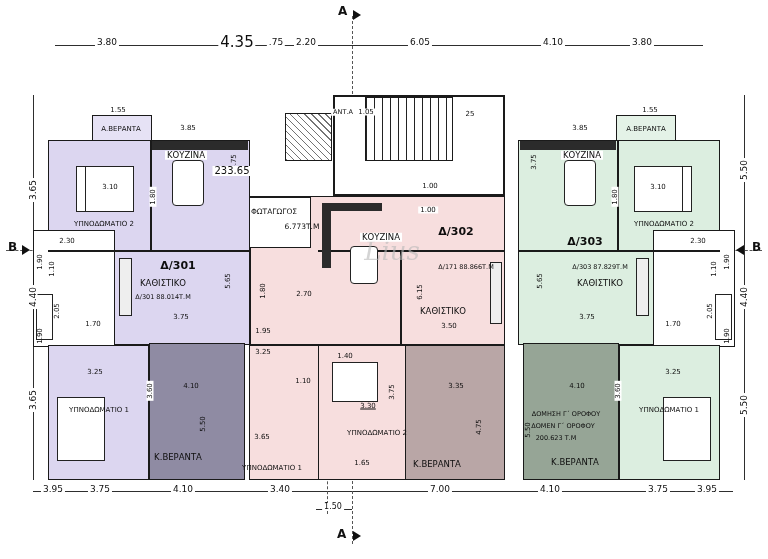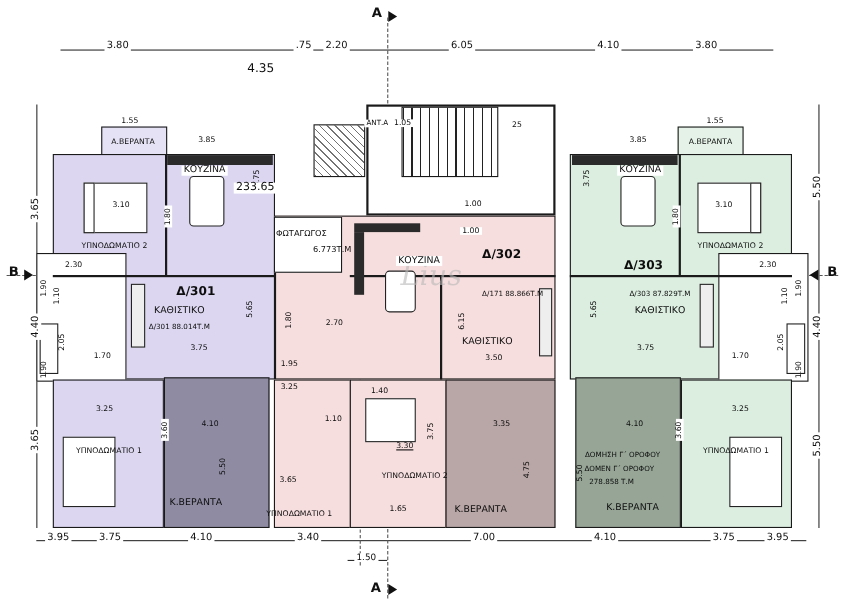--- a/index.html
+++ b/index.html
@@ -113,21 +113,21 @@
   </div>
   <span class="tri-l" style="left:736px;top:245px"></span>
 
   <div class="watermark">
     <div class="wm1">Lius</div>
   </div>
 
 
   <div id="labels-layer" style="position:absolute;inset:0">
       <span class="lbl bg" style="font-size: 9px; left: 107px; top: 42px;">3.80</span>
-      <span class="lbl bg" style="font-size: 11px; left: 237px; top: 42px; margin-top: 20px;">4.35</span>
+      <span class="lbl bg" style="font-size: 15px; left: 237px; top: 42px;">4.35</span>
       <span class="lbl bg" style="font-size: 9px; left: 276px; top: 42px;">.75</span>
       <span class="lbl bg" style="font-size: 9px; left: 306px; top: 42px;">2.20</span>
       <span class="lbl bg" style="font-size: 9px; left: 420px; top: 42px;">6.05</span>
       <span class="lbl bg" style="font-size: 9px; left: 553px; top: 42px;">4.10</span>
       <span class="lbl bg" style="font-size: 9px; left: 642px; top: 42px;">3.80</span>
       <span class="lbl bg" style="font-size: 9px; left: 53px; top: 489px;">3.95</span>
       <span class="lbl bg" style="font-size: 9px; left: 100px; top: 489px;">3.75</span>
       <span class="lbl bg" style="font-size: 9px; left: 183px; top: 489px;">4.10</span>
       <span class="lbl bg" style="font-size: 9px; left: 280px; top: 489px;">3.40</span>
       <span class="lbl bg" style="font-size: 9px; left: 440px; top: 489px;">7.00</span>
@@ -215,15 +215,15 @@
       <span class="lbl rot" style="font-size: 7px; left: 540px; top: 281px;">5.65</span>
       <span class="lbl" style="font-size: 7px; left: 587px; top: 317px;">3.75</span>
       <span class="lbl" style="font-size: 7px; left: 669px; top: 410px;">ΥΠΝΟΔΩΜΑΤΙΟ 1</span>
       <span class="lbl" style="font-size: 7px; left: 673px; top: 372px;">3.25</span>
       <span class="lbl rot bg" style="font-size: 7px; left: 618px; top: 391px;">3.60</span>
       <span class="lbl" style="font-size: 8.5px; left: 575px; top: 462px;">Κ.ΒΕΡΑΝΤΑ</span>
       <span class="lbl" style="font-size: 7px; left: 577px; top: 386px;">4.10</span>
       <span class="lbl rot" style="font-size: 7px; left: 528px; top: 430px;">5.50</span>
       <span class="lbl" style="font-size: 6.5px; left: 566px; top: 414px;">ΔΟΜΗΣΗ Γ΄ ΟΡΟΦΟΥ</span>
       <span class="lbl" style="font-size: 6.5px; left: 563px; top: 426px;">ΔΟΜΕΝ Γ΄ ΟΡΟΦΟΥ</span>
-      <span class="lbl" style="font-size: 6.5px; left: 556px; top: 438px;">278.858 Τ.Μ</span>
+      <span class="lbl" style="font-size: 6.5px; left: 556px; top: 438px;">200.623 Τ.Μ</span>
     </div>
 </div>
 
 </body></html>

